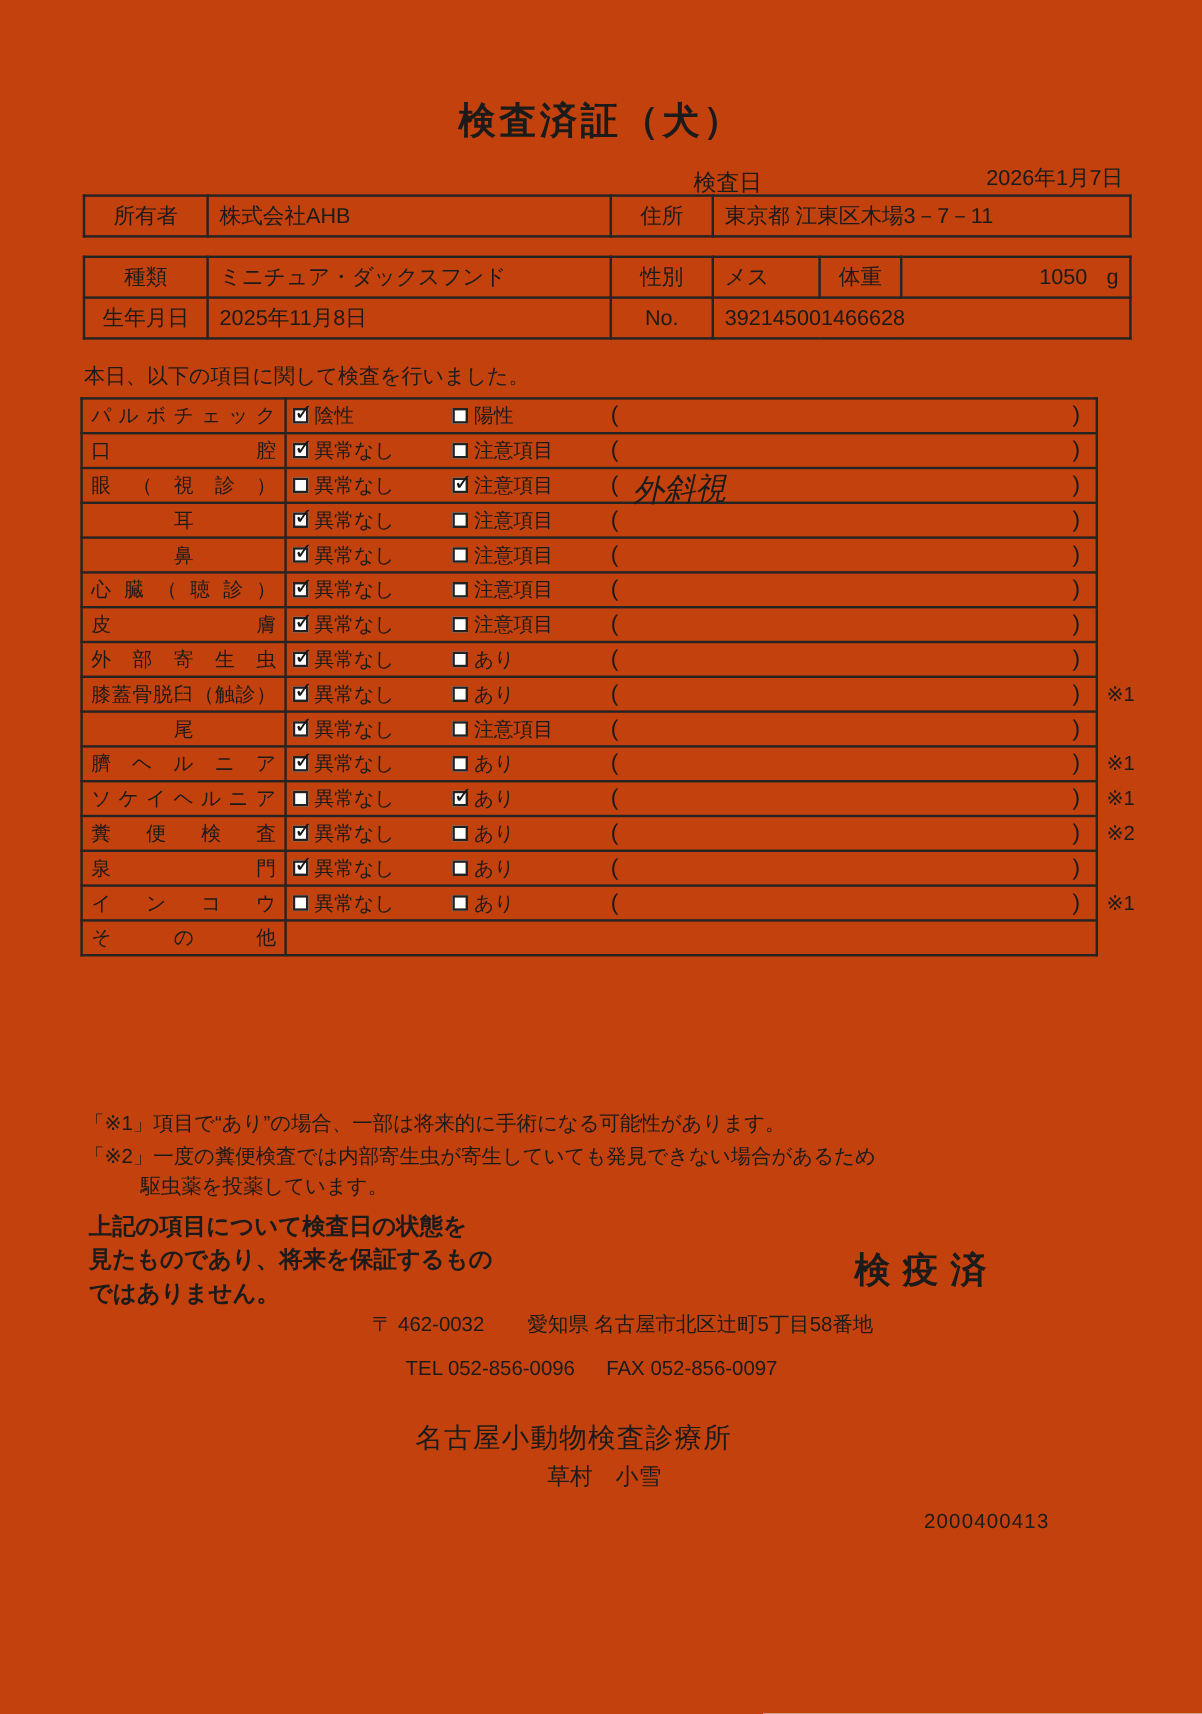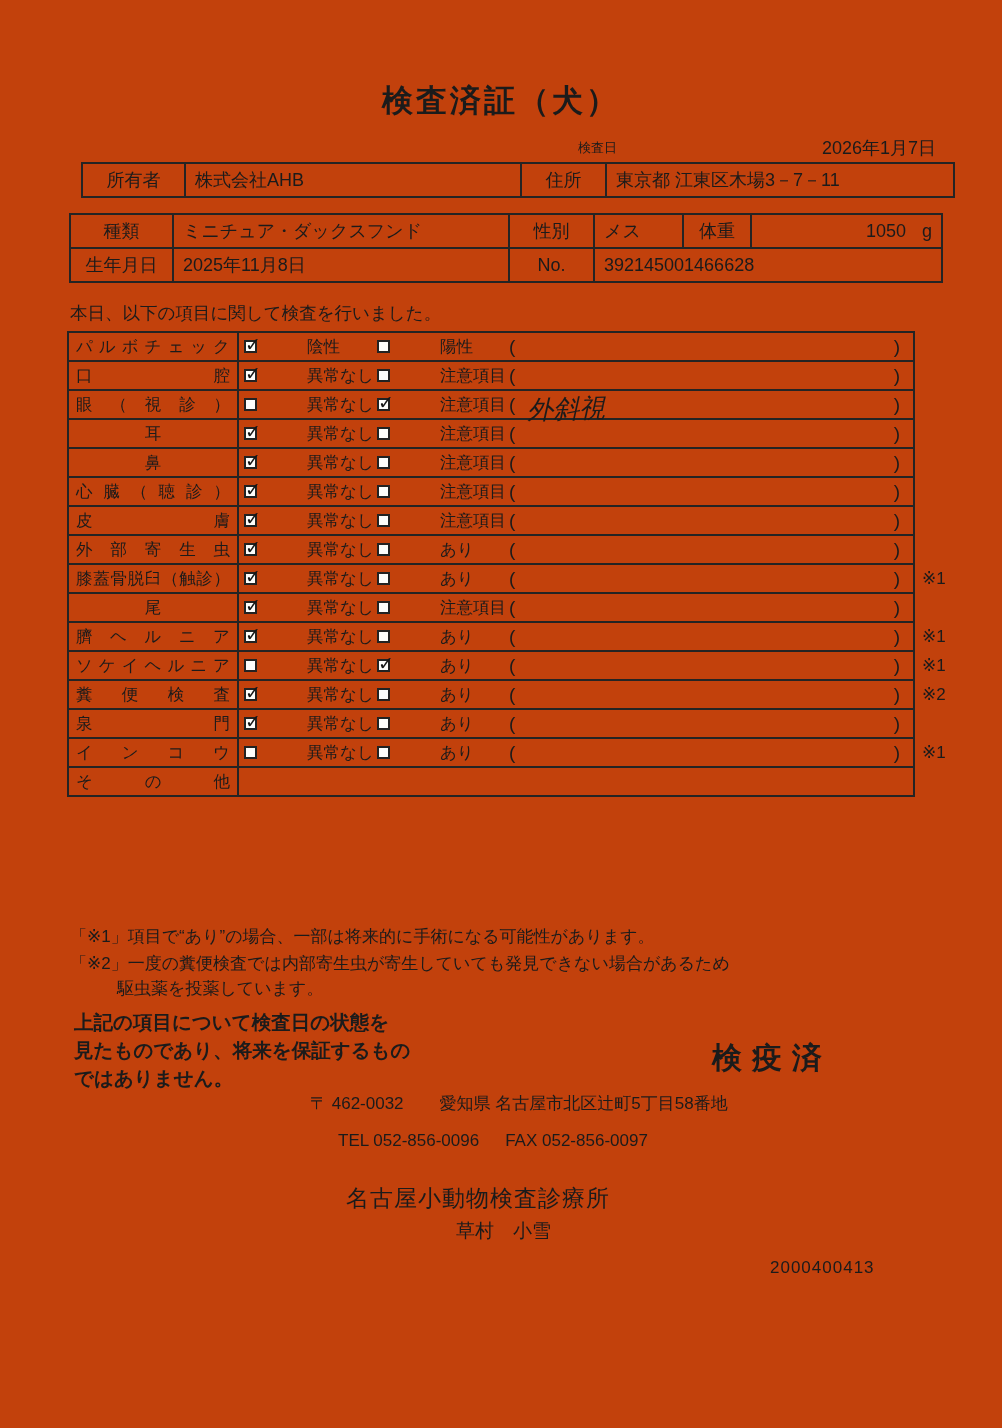--- a/index.html
+++ b/index.html
@@ -7,47 +7,47 @@
   .page {
     position:relative; width:1002px; height:1428px; margin:0 auto;
     background:#c2410c; color:#1b1b1b;
     font-family:"Liberation Sans","DejaVu Sans",sans-serif;
     overflow:hidden;
   }
   .title {
     position:absolute; top:80px; left:0; width:100%;
     text-align:center; font-size:31px; font-weight:bold; letter-spacing:3px;
   }
-  .date-label { position:absolute; left:578px; top:139px; font-size:13px; }
+  .date-label { position:absolute; left:578px; top:139px; font-size:19px; }
   .date-value { position:absolute; right:66px; top:136px; font-size:18px; }
 
   table.grid { border-collapse:collapse; position:absolute; table-layout:fixed; }
   table.grid td {
     border:2px solid #242424; padding:0 9px; height:34px;
     font-size:18px; vertical-align:middle; overflow:hidden; white-space:nowrap;
   }
   td.hlabel { text-align:center; padding:0 4px; }
-  .owner-table { left:69px; top:162px; width:872px;margin-left:12px; }
+  .owner-table { left:69px; top:162px; width:872px; }
   .pet-table   { left:69px; top:213px; width:872px; }
   .pet-table td { height:37px; }
   .weight-cell { text-align:right; }
   .weight-cell .unit { display:inline-block; margin-left:16px; }
 
   .intro { position:absolute; left:70px; top:301px; font-size:17.5px; }
 
   .inspect-table { left:67px; top:331px; width:894px; border-collapse:collapse; position:absolute; table-layout:fixed; }
   .inspect-table td { height:29px; vertical-align:middle; padding:0; }
   td.label-cell { border:2px solid #242424; width:170px; padding:0 7px; }
   .jlabel { font-size:16.5px; text-align:justify; text-align-last:justify; width:100%; }
   .jlabel.center { text-align:center; text-align-last:center; }
   td.content-cell { border:2px solid #242424; width:676px; }
   td.mark-cell { border:none; width:48px; font-size:17px; padding-left:7px; background:transparent; }
 
   .row-content { display:flex; align-items:center; height:100%; padding-left:5px; }
-  .opt { display:flex; align-items:center; width:133px; font-size:16.5px; flex-shrink:0;gap:45px; }
+  .opt { display:flex; align-items:center; width:133px; font-size:16.5px; flex-shrink:0; }
   .opt2 { width:130px; }
   .cb {
     width:13px; height:13px; border:2px solid #222; margin-right:5px;
     position:relative; flex-shrink:0; display:inline-block; background:#fdfdfb;
   }
   .cb.checked::after {
     content:"\2713"; position:absolute; left:-1px; top:-9px;
     font-size:19px; font-weight:bold; color:#161616;
   }
   .paren-open { font-size:19px; margin-left:2px; }

